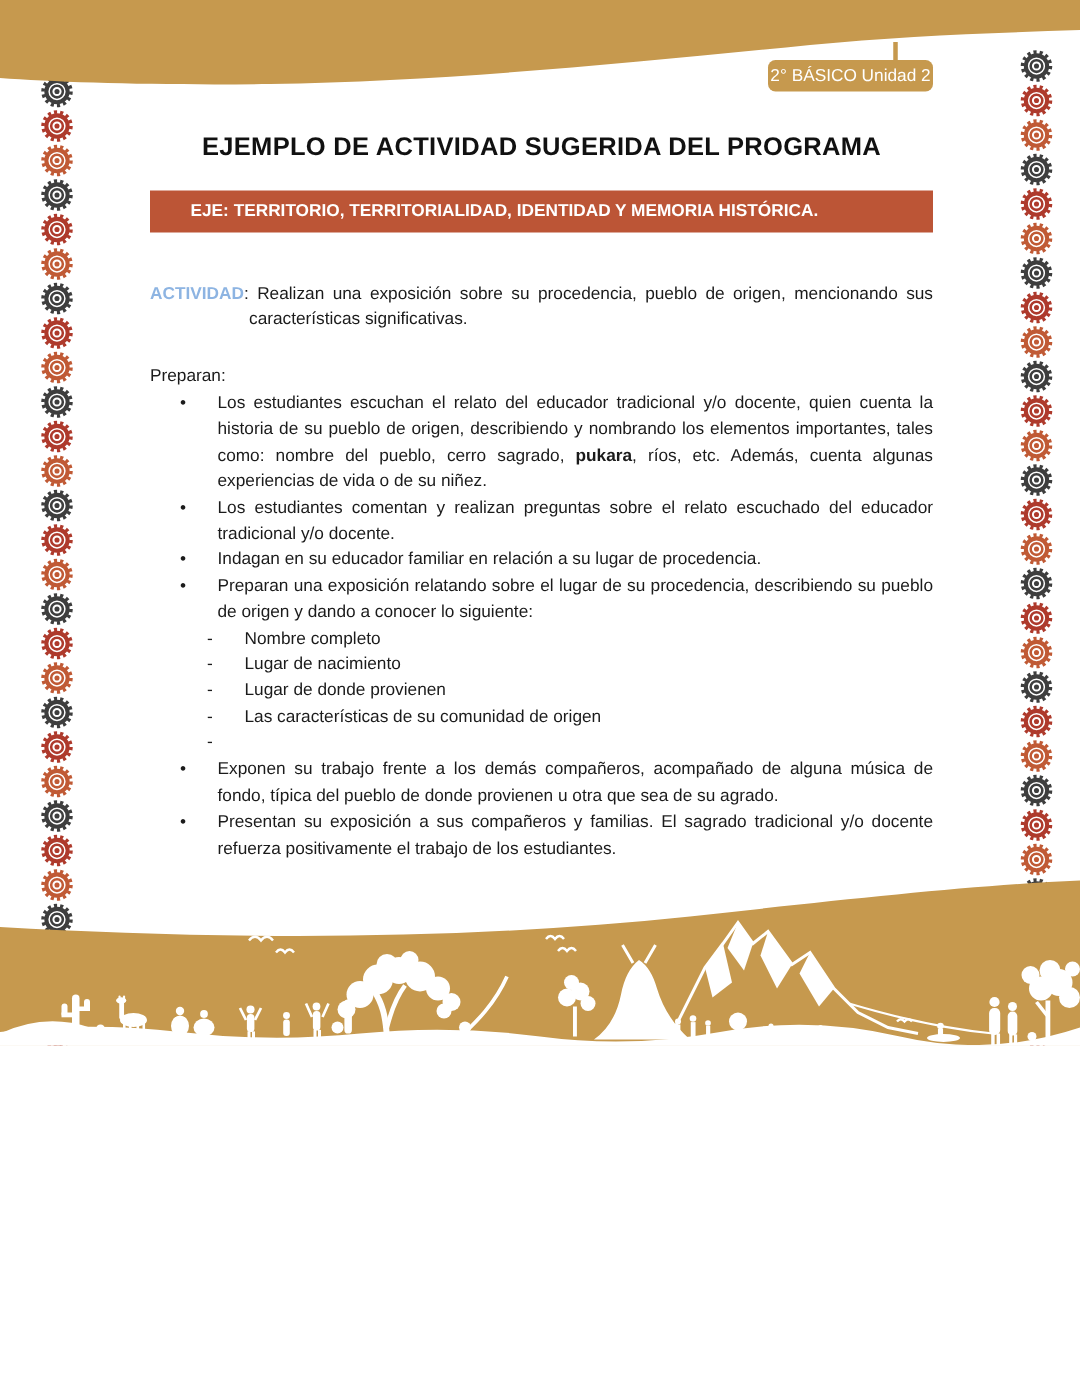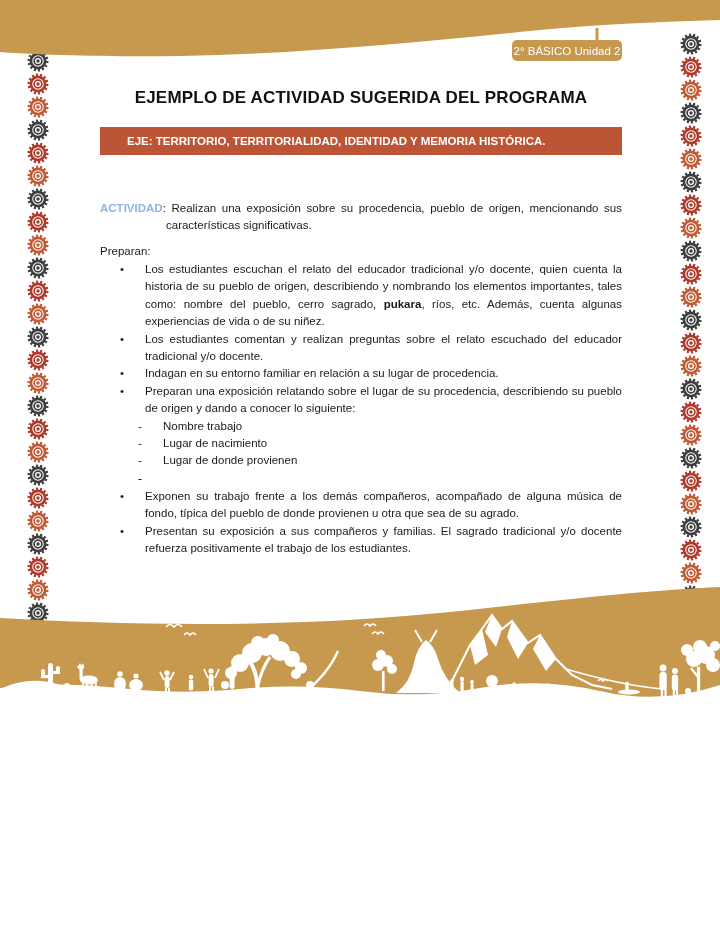--- a/index.html
+++ b/index.html
@@ -23,21 +23,21 @@
   .doc-title{
     position:absolute;top:88px;left:0;width:100%;text-align:center;
     font-size:17px;font-weight:700;letter-spacing:.2px;color:#111;
   }
   .eje-banner{
     position:absolute;top:127px;left:0;width:522px;height:28px;box-sizing:border-box;
     background:var(--banner);color:#fff;font-weight:700;font-size:11.5px;
     display:flex;align-items:center;padding-left:27px;
   }
   .activity{
-    position:absolute;top:200px;left:0;width:522px;margin:0;
+    position:absolute;top:188px;left:0;width:522px;margin:0;
     font-size:11.5px;line-height:17.4px;text-align:justify;
     padding-left:66px;text-indent:-66px;box-sizing:border-box;
   }
   .act-label{color:var(--activity-blue);font-weight:700;}
   .examples-label{position:absolute;top:245px;left:0;font-size:11.5px;}
   .bullets{position:absolute;top:261px;left:0;width:522px;font-size:11.5px;line-height:17.4px;}
   .bullet{position:relative;}
   .bullet .dot{position:absolute;left:20px;top:0;}
   .bullet p{margin:0;padding-left:45px;text-align:justify;}
   .subitem{position:relative;padding-left:63px;}
@@ -504,42 +504,43 @@
         <p><span>Los estudiantes escuchan el relato del educador tradicional y/o docente, quien cuenta la historia de su pueblo de origen, describiendo y nombrando los elementos importantes, tales como: nombre del pueblo, cerro sagrado, </span><b>pukara</b><span>, ríos, etc. Además, cuenta algunas experiencias de vida o de su niñez.</span></p>
       </div>
 
       <div class="bullet">
         <span class="dot">•</span>
         <p>Los estudiantes comentan y realizan preguntas sobre el relato escuchado del educador tradicional y/o docente.</p>
       </div>
 
       <div class="bullet">
         <span class="dot">•</span>
-        <p>Indagan en su entorno familiar en relación a su lugar de procedencia.</p>
+        <p>Indagan en su educador familiar en relación a su lugar de procedencia.</p>
       </div>
 
       <div class="bullet">
         <span class="dot">•</span>
         <p>Preparan una exposición relatando sobre el lugar de su procedencia, describiendo su pueblo de origen y dando a conocer lo siguiente:</p>
       </div>
 
       <div class="subitem">
         <span class="dash">-</span>
-        <span>Nombre trabajo</span>
+        <span>Nombre completo</span>
       </div>
       <div class="subitem">
         <span class="dash">-</span>
         <span>Lugar de nacimiento</span>
       </div>
       <div class="subitem">
         <span class="dash">-</span>
         <span>Lugar de donde provienen</span>
       </div>
       <div class="subitem">
         <span class="dash">-</span>
+        <span>Las características de su comunidad de origen</span>
       </div>
       <div class="subitem">
         <span class="dash">-</span>
       </div>
 
       <div class="spacer"></div>
 
       <div class="bullet">
         <span class="dot">•</span>
         <p>Exponen su trabajo frente a los demás compañeros, acompañado de alguna música de fondo, típica del pueblo de donde provienen u otra que sea de su agrado.</p>

